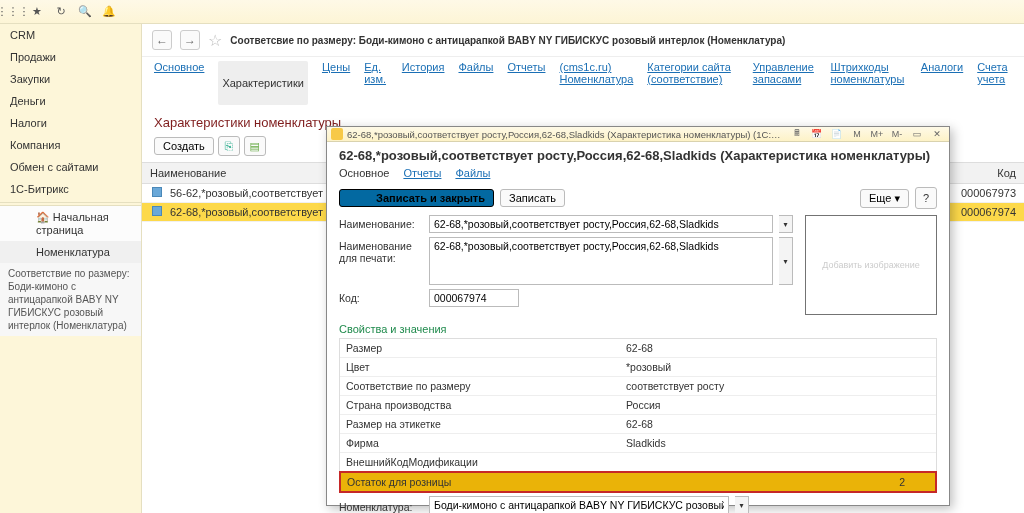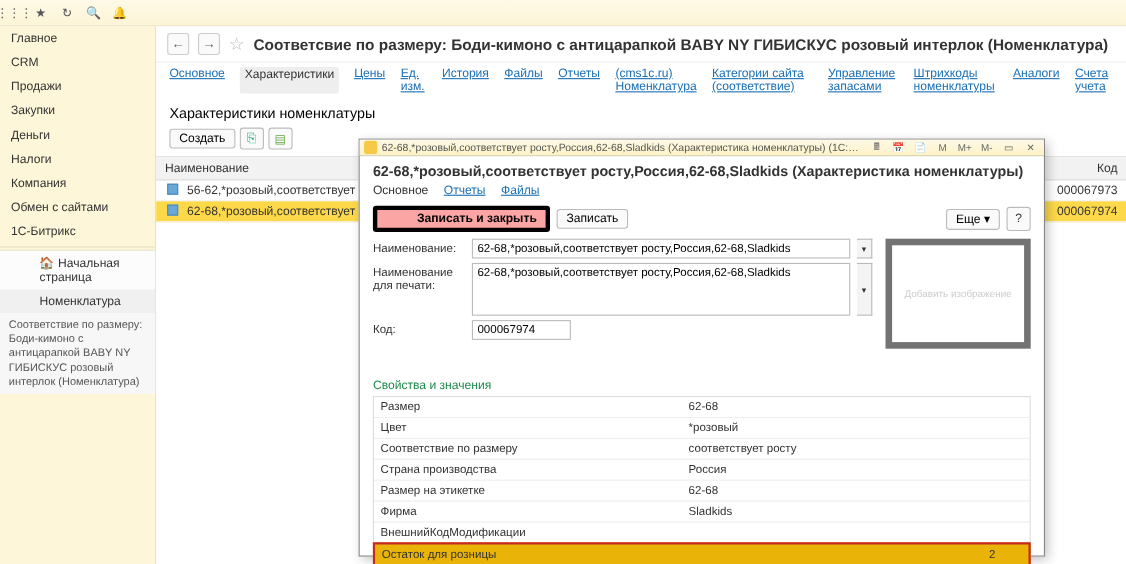--- a/index.html
+++ b/index.html
@@ -14,27 +14,27 @@
 .sidebar .sep { height:1px; background:#e5dfc0; margin:2px 0; }
 .sidebar .sub { background:#fff; border-top:1px solid #e5dfc0; }
 .sidebar .sub .navitem { background:#fcfcfc;padding-left:36px; }
 .sidebar .sub .navitem.sel { background:#f0f0f0; }
 .sidebar .crumb { padding:4px 8px; font-size:10px; color:#555; line-height:13px; background:#f7f7f7; }
 
 .main { flex:1; display:flex; flex-direction:column; background:#fff; }
 .main-hd { display:flex; align-items:center; gap:8px; padding:6px 10px; border-bottom:1px solid #eee; }
 .nav-arrow { width:20px; height:20px; border:1px solid #ccc; border-radius:3px; background:#fafafa; display:inline-flex; align-items:center; justify-content:center; cursor:pointer; font-size:12px; color:#666; }
 .star-ic { color:#bbb; font-size:16px; }
-.page-title { font-size:14px; font-weight:bold; }
+.page-title { font-size:10px; font-weight:bold; }
 
 .subtabs { display:flex; gap:14px; padding:4px 12px; }
 .subtabs a { color:#1a6fb5; text-decoration:underline; font-size:11px; cursor:pointer; }
-.subtabs a.active { color:#333; text-decoration:none; font-weight:normal; background:#eee; padding:1px 4px; border-radius:2px; }
-
-.section-title { padding:6px 12px 2px; font-size:13px; color:#000000; }
+.subtabs a.active { color:#333; text-decoration:none; font-weight:normal; background:#eee; padding:16px 4px; border-radius:2px; }
+
+.section-title { padding:6px 12px 2px; font-size:13px; color:#7f1d1d; }
 .toolbar { display:flex; gap:4px; padding:4px 12px 6px; align-items:center; }
 .btn { border:1px solid #bbb; background:#fafafa; border-radius:3px; padding:2px 8px; font-size:11px; cursor:pointer; }
 .ic-btn { width:22px; height:20px; border:1px solid #bbb; border-radius:3px; background:#fafafa; display:inline-flex; align-items:center; justify-content:center; cursor:pointer; }
 .ic-btn svg, .ic-btn span { font-size:11px; }
 
 .grid { border-top:1px solid #ddd; }
 .grid-hd { display:flex; background:#f2f2f2; border-bottom:1px solid #ddd; font-size:11px; }
 .grid-hd .c1 { flex:1; padding:4px 8px; }
 .grid-hd .c2 { width:90px; padding:4px 8px; text-align:right; border-left:3px solid #ef4444; }
 .grid-row { display:flex; border-bottom:1px solid #f0f0f0; font-size:11px; }
@@ -45,36 +45,36 @@
 
 
 .popup { position:absolute; left:326px; top:126px; width:624px; height:380px; border:1px solid #888; background:#fff; box-shadow:3px 3px 10px rgba(0,0,0,.25); display:flex; flex-direction:column; }
 .popup-tb { height:18px; background:linear-gradient(#fef9e7,#fdf2c7); border-bottom:1px solid #d9d2ae; display:flex; align-items:center; padding:0 4px; font-size:9.5px; gap:4px; }
 .popup-tb .yel { width:12px; height:12px; background:#f7c948; border-radius:2px; }
 .popup-tb .ttl { flex:1; color:#555; white-space:nowrap; overflow:hidden; text-overflow:ellipsis; }
 .popup-tb .wbtn { width:16px; height:14px; display:inline-flex; align-items:center; justify-content:center; font-size:9px; color:#666; cursor:pointer; }
 .popup-ttl { padding:6px 12px 2px; font-size:13px; font-weight:bold; }
 .popup .subtabs { padding:2px 12px 4px; }
 .popup-bar { display:flex; gap:6px; padding:4px 12px; align-items:center; }
-.btn-yel { background:#fca5a5; border:4px solid #000000; font-weight:bold;padding-left:36px; }
+.btn-yel { background:#0369a1; border:1px solid #000000; font-weight:bold;padding-left:36px; }
 .spacer { flex:1; }
 .more-btn { border:1px solid #bbb; border-radius:3px; padding:2px 8px; font-size:11px; cursor:pointer; background:#fafafa; }
 .help-btn { width:22px; height:22px; border:1px solid #bbb; border-radius:3px; background:#fafafa; display:inline-flex; align-items:center; justify-content:center; cursor:pointer; }
 
 .form-area { display:flex; gap:12px; padding:2px 12px 6px; }
 .form-left { flex:1; }
 .form-row { display:flex; gap:6px; margin-bottom:4px; align-items:flex-start; }
 .form-lbl { width:84px; font-size:10.5px; padding-top:3px; }
 .inp { flex:1; border:1px solid #bbb; height:18px; font-size:10.5px; padding:1px 4px; background:#fff; }
 .ta { flex:1; border:1px solid #bbb; height:48px; font-size:10.5px; padding:2px 4px; resize:none; }
 .dd { width:14px; height:18px; border:1px solid #bbb; border-left:none; background:#f4f4f4; display:inline-flex; align-items:center; justify-content:center; cursor:pointer; font-size:8px; }
 .inp-sm { width:90px; border:1px solid #bbb; height:18px; font-size:10.5px; padding:1px 4px; }
-.img-drop { width:132px; height:100px; border:6px solid #737373; display:flex; align-items:center; justify-content:center; color:#ccc; font-size:9px; text-align:center; }
-
-.sec-hd { color:#1f8a4c; font-size:11px; padding:2px 12px 3px;margin-top:20px; }
+.img-drop { width:132px; height:100px; border:1px solid #737373; display:flex; align-items:center; justify-content:center; color:#ccc; font-size:9px; text-align:center; }
+
+.sec-hd { color:#1f8a4c; font-size:11px; padding:2px 12px 3px; }
 .props { margin:0 12px; border:1px solid #ddd; border-bottom:none; }
 .prow { display:flex; border-bottom:1px solid #eee; font-size:10.5px; }
 .prow .pl { width:280px; padding:3px 6px; }
 .prow .pv { flex:1; padding:3px 6px; }
 .prow.hi { background:#eab308; border:2px solid #c62828; margin:-1px; position:relative; }
 .prow.hi .pv { text-align:right; padding-right:30px; }
 
 .below-row { display:flex; gap:6px; padding:4px 12px; align-items:center; }
 .below-row .form-lbl { width:84px; }
 .below-row .inp { max-width:300px; }
@@ -85,21 +85,20 @@
 <div class="topbar">
   <span class="ic">⋮⋮⋮</span>
   <span class="ic">★</span>
   <span class="ic">↻</span>
   <span class="ic">🔍</span>
   <span class="ic" style="color:#d4a500;">🔔</span>
 </div>
 
 <div class="shell">
   <div class="sidebar">
-    <div class="navitem">Главное</div>
     <div class="navitem">CRM</div>
     <div class="navitem">Продажи</div>
     <div class="navitem">Закупки</div>
     <div class="navitem">Деньги</div>
     <div class="navitem">Налоги</div>
     <div class="navitem">Компания</div>
     <div class="navitem">Обмен с сайтами</div>
     <div class="navitem">1С-Битрикс</div>
     <div class="sep"></div>
     <div class="sub">

